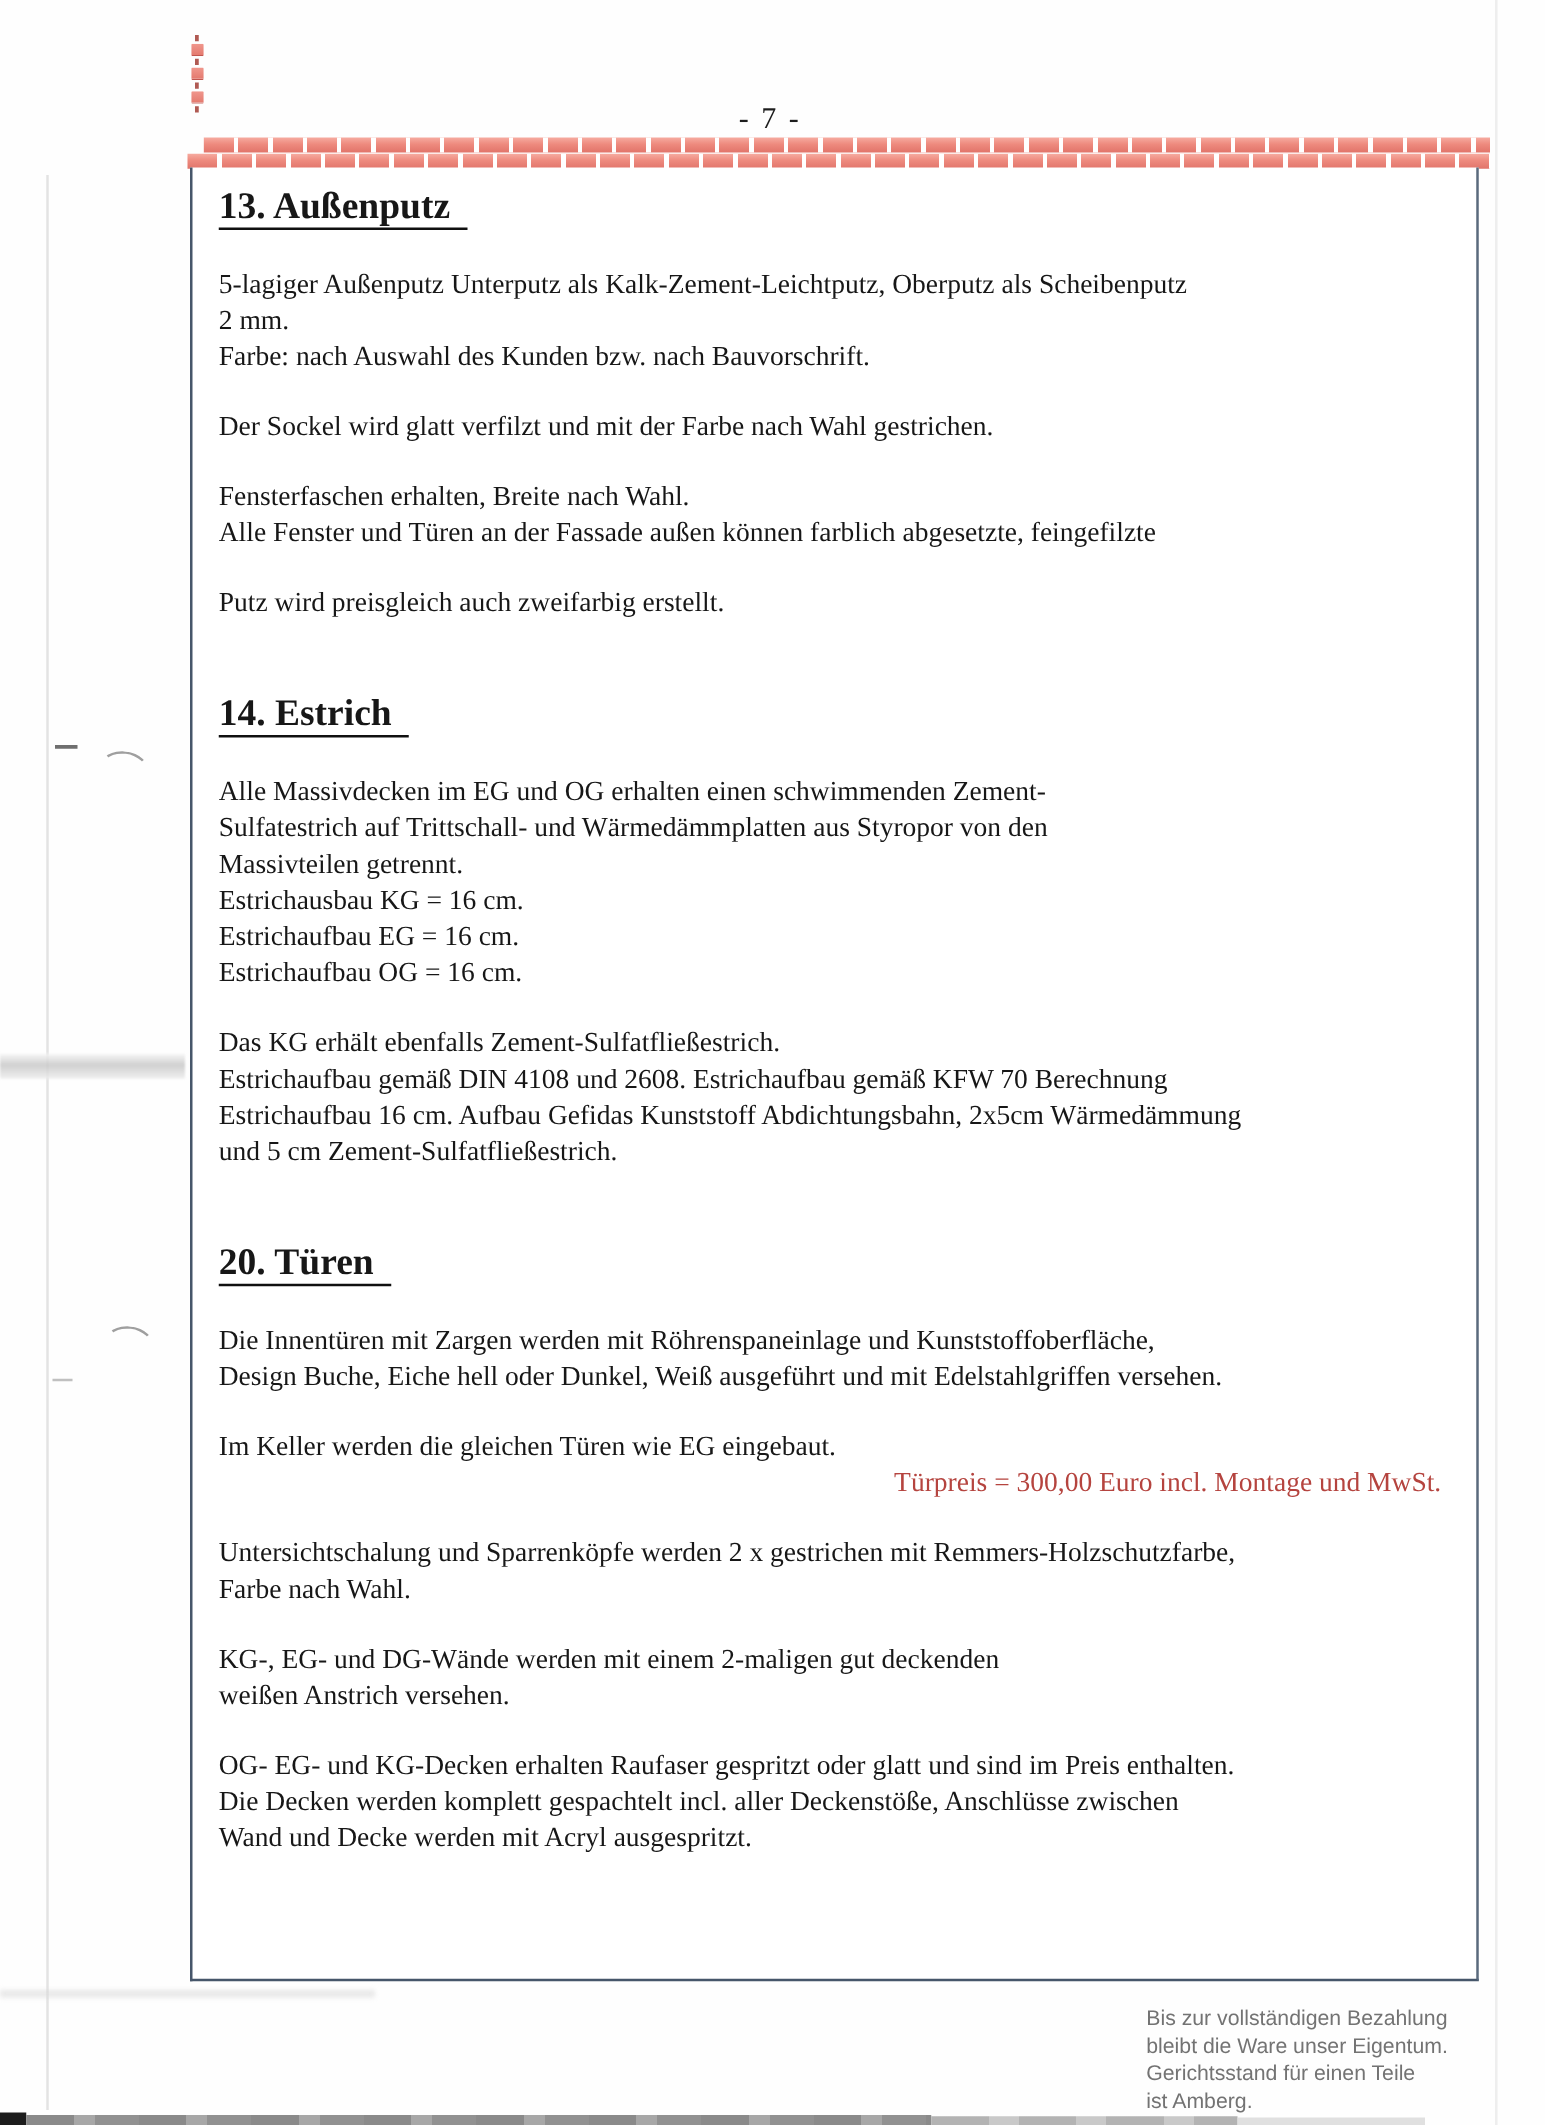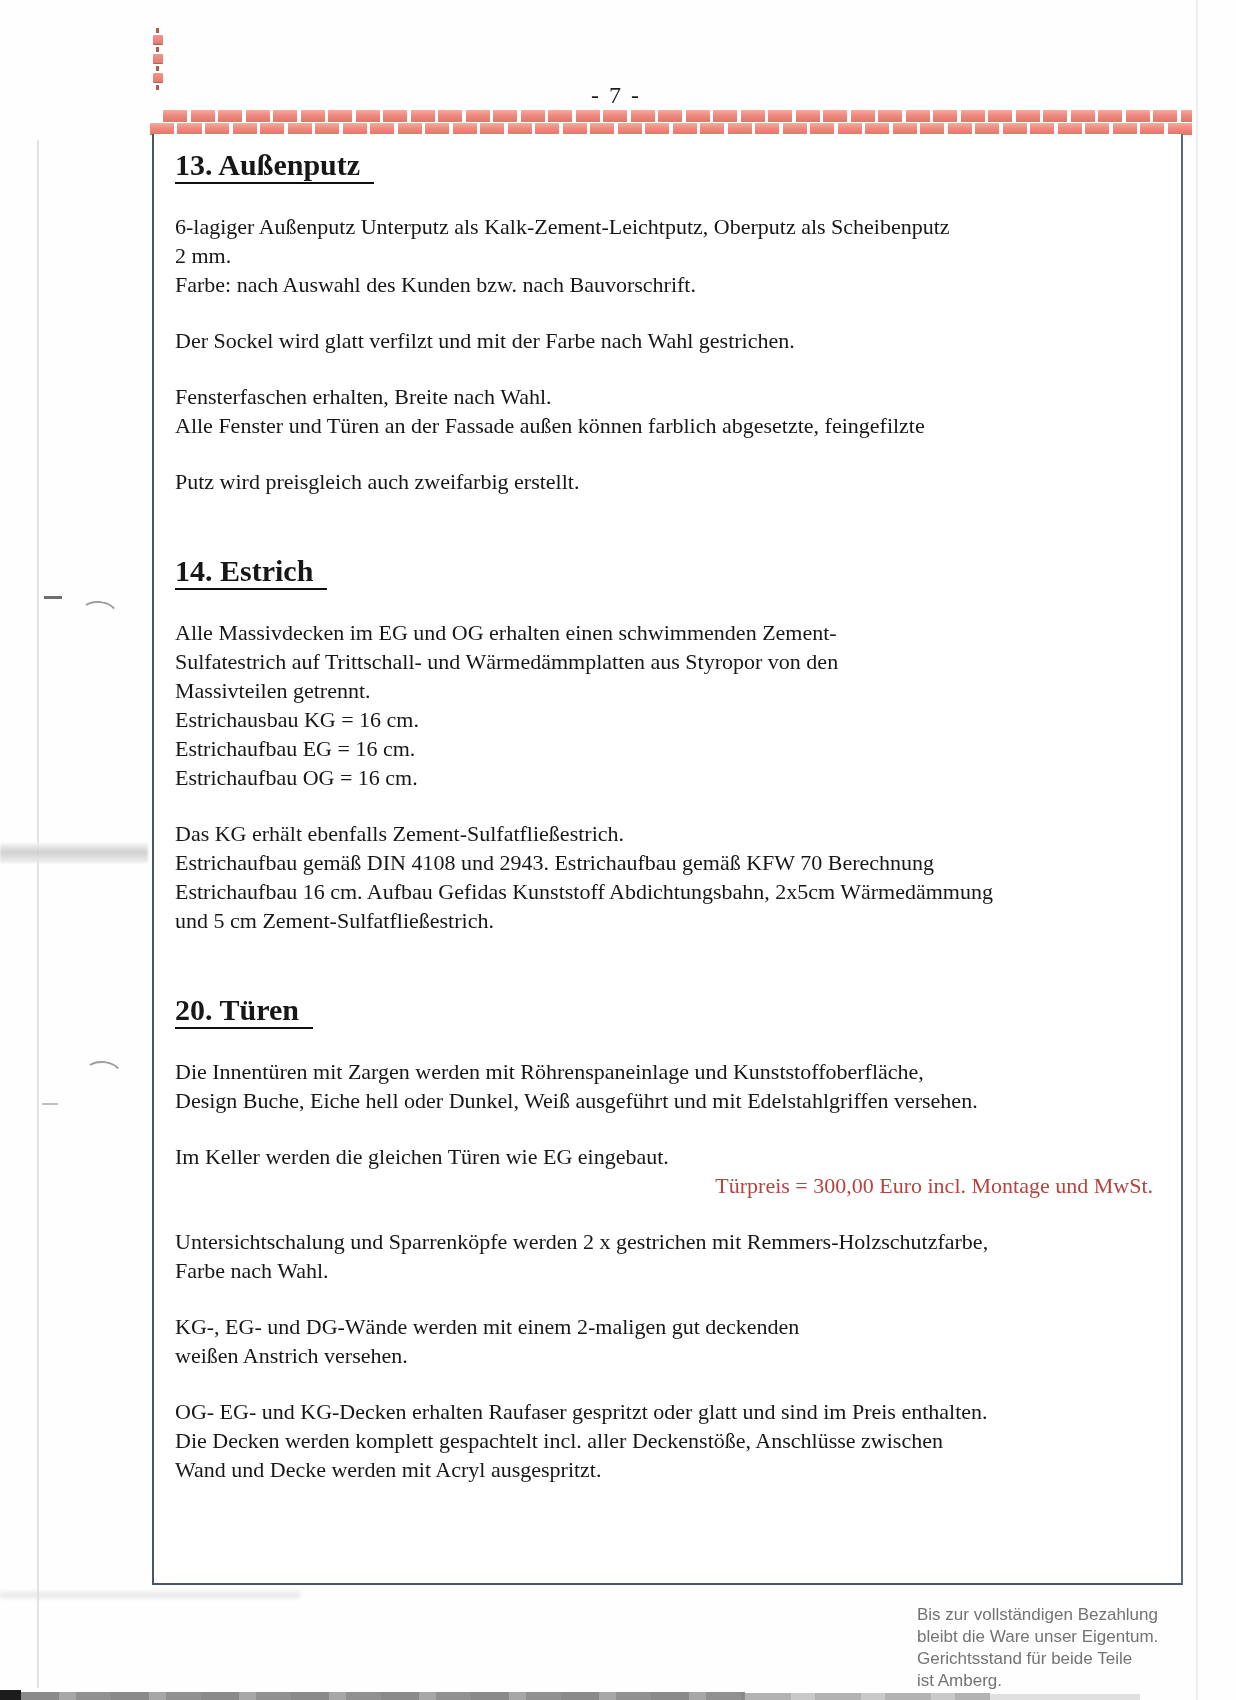--- a/index.html
+++ b/index.html
@@ -96,21 +96,21 @@
   <div class="page-number">- 7 -</div>
 
   <div class="brick-row brick-row-top"></div>
   <div class="brick-row brick-row-bottom"></div>
 
   <div class="content-box">
     <div class="sections">
         <section class="doc-section">
           <h2 class="sec-heading"><span class="hd">13. Außenputz</span></h2>
           <p class="block">
-            <span class="line">6-lagiger Außenputz Unterputz als Kalk-Zement-Leichtputz, Oberputz als Scheibenputz</span>
+            <span class="line">5-lagiger Außenputz Unterputz als Kalk-Zement-Leichtputz, Oberputz als Scheibenputz</span>
             <span class="line">2 mm.</span>
             <span class="line">Farbe: nach Auswahl des Kunden bzw. nach Bauvorschrift.</span>
           </p>
           <p class="block">
             <span class="line">Der Sockel wird glatt verfilzt und mit der Farbe nach Wahl gestrichen.</span>
           </p>
           <p class="block">
             <span class="line">Fensterfaschen erhalten, Breite nach Wahl.</span>
             <span class="line">Alle Fenster und Türen an der Fassade außen können farblich abgesetzte, feingefilzte</span>
           </p>
@@ -123,21 +123,21 @@
           <p class="block">
             <span class="line">Alle Massivdecken im EG und OG erhalten einen schwimmenden Zement-</span>
             <span class="line">Sulfatestrich auf Trittschall- und Wärmedämmplatten aus Styropor von den</span>
             <span class="line">Massivteilen getrennt.</span>
             <span class="line">Estrichausbau KG = 16 cm.</span>
             <span class="line">Estrichaufbau EG = 16 cm.</span>
             <span class="line">Estrichaufbau OG = 16 cm.</span>
           </p>
           <p class="block">
             <span class="line">Das KG erhält ebenfalls Zement-Sulfatfließestrich.</span>
-            <span class="line">Estrichaufbau gemäß DIN 4108 und 2943. Estrichaufbau gemäß KFW 70 Berechnung</span>
+            <span class="line">Estrichaufbau gemäß DIN 4108 und 2608. Estrichaufbau gemäß KFW 70 Berechnung</span>
             <span class="line">Estrichaufbau 16 cm. Aufbau Gefidas Kunststoff Abdichtungsbahn, 2x5cm Wärmedämmung</span>
             <span class="line">und 5 cm Zement-Sulfatfließestrich.</span>
           </p>
         </section>
         <section class="doc-section">
           <h2 class="sec-heading"><span class="hd">20. Türen</span></h2>
           <p class="block">
             <span class="line">Die Innentüren mit Zargen werden mit Röhrenspaneinlage und Kunststoffoberfläche,</span>
             <span class="line">Design Buche, Eiche hell oder Dunkel, Weiß ausgeführt und mit Edelstahlgriffen versehen.</span>
           </p>
@@ -167,21 +167,21 @@
   <div class="scan-dash-1"></div>
   <div class="scan-arc scan-arc-1"></div>
   <div class="scan-arc scan-arc-2"></div>
   <div class="scan-dash-2"></div>
   <div class="scan-smudge-left"></div>
   <div class="scan-smudge-bottom"></div>
 
   <div class="footer">
     <div>Bis zur vollständigen Bezahlung</div>
     <div>bleibt die Ware unser Eigentum.</div>
-    <div>Gerichtsstand für beide Teile</div>
+    <div>Gerichtsstand für einen Teile</div>
     <div>ist Amberg.</div>
   </div>
 
   <div class="scan-bottom-edge">
     <div class="seg1"></div>
     <div class="seg2"></div>
     <div class="seg3"></div>
     <div class="seg4"></div>
   </div>
 

